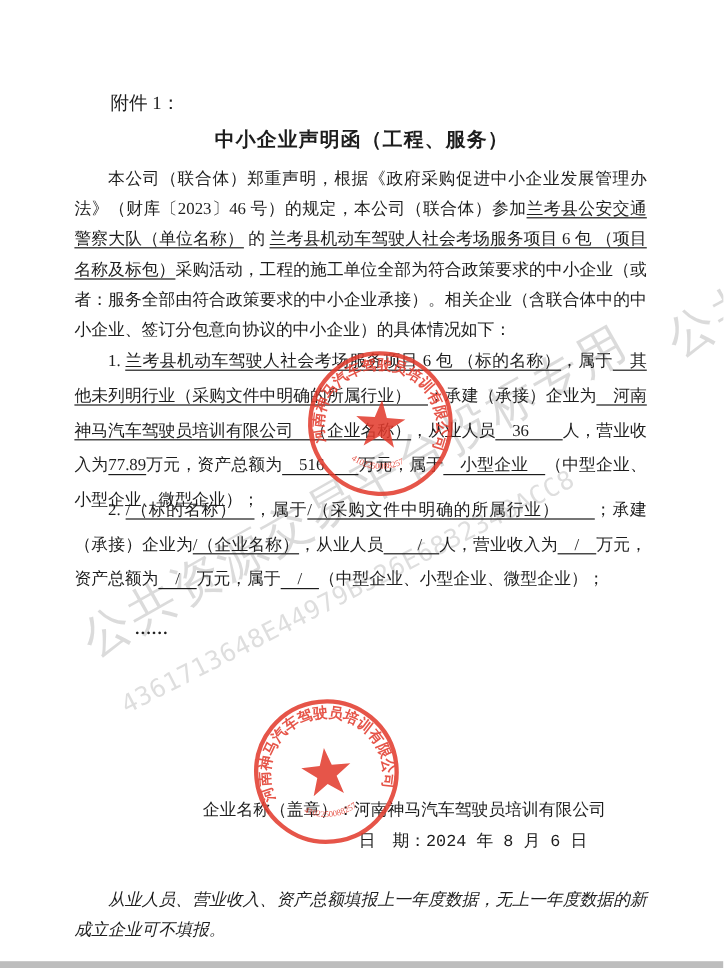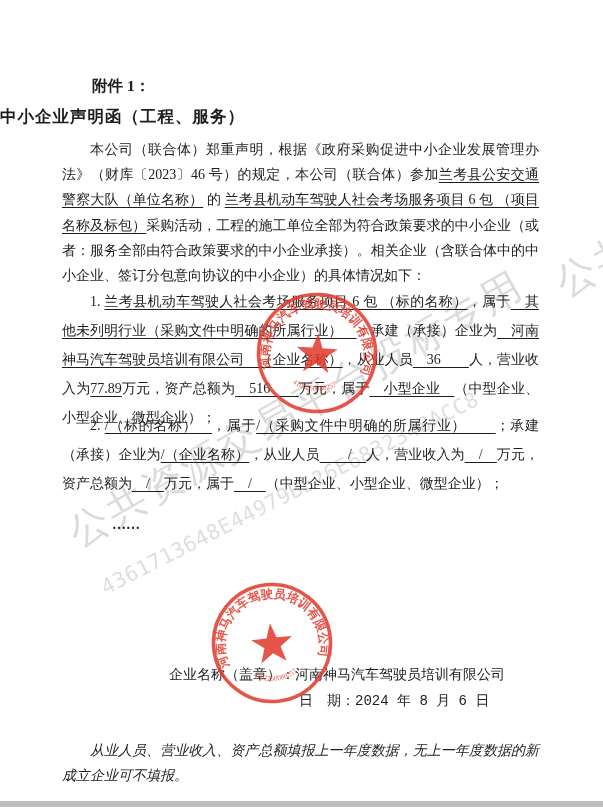--- a/index.html
+++ b/index.html
@@ -8,22 +8,22 @@
     overflow:hidden; font-family:"Liberation Serif", serif; color:#1d1d1d;
   }
   
   .block {
     position:absolute; left:62px; width:477px;
     font-size:14px; line-height:29px; text-align:justify;
     z-index:2;
   }
   .indent { text-indent:28px; }
   .u { text-decoration:underline; text-underline-offset:3px; }
-  .attach { position:absolute; left:92px; top:76px; font-size:15.5px; font-weight:bold; z-index:2; }
-  .title  { position:absolute; left:0; top:106px; width:603px; 
+  .attach { position:absolute; left:92px; top:76px; font-size:15.5px; font-weight:normal; z-index:2; }
+  .title  { position:absolute; left:0; top:106px; width:603px; text-align:center;
             font-size:16.5px; font-weight:bold; letter-spacing:1px; z-index:2; }
   .sigline  { position:absolute; left:157px; top:666px; font-size:14px; z-index:2;margin-left:12px; }
   .dateline { position:absolute; left:299px; top:692px; font-size:14px; z-index:2;font-family:Liberation Mono, monospace; }
   .ellipsis { position:absolute; left:112px; top:517px; font-size:14px; font-weight:bold; z-index:2; }
 
   
   .wm { position:absolute; white-space:nowrap; transform-origin:0 0; z-index:1; }
   .wm-cn {
     font-family:"Liberation Sans", sans-serif;
     font-size:40px; letter-spacing:3px; color:rgba(90,90,90,0.22);

